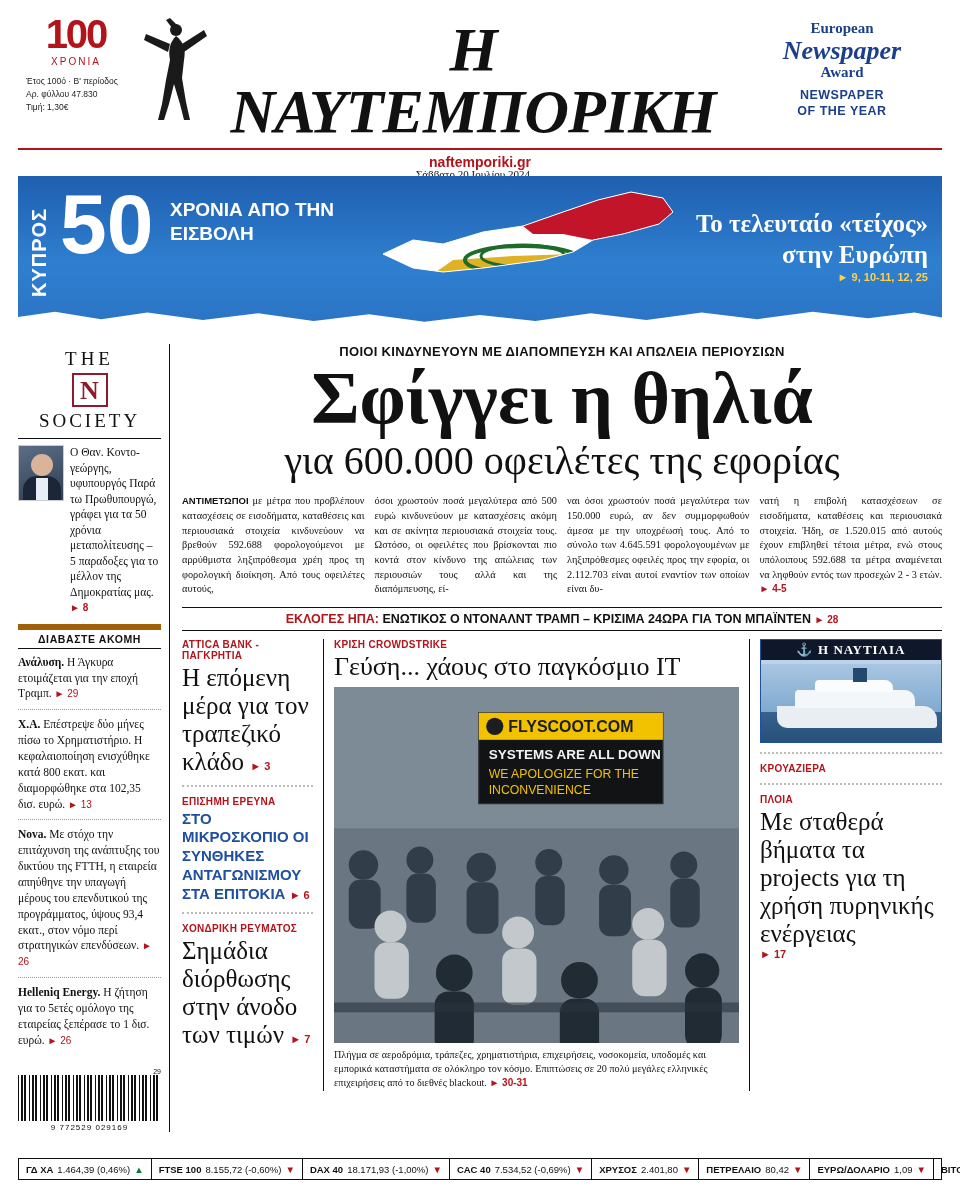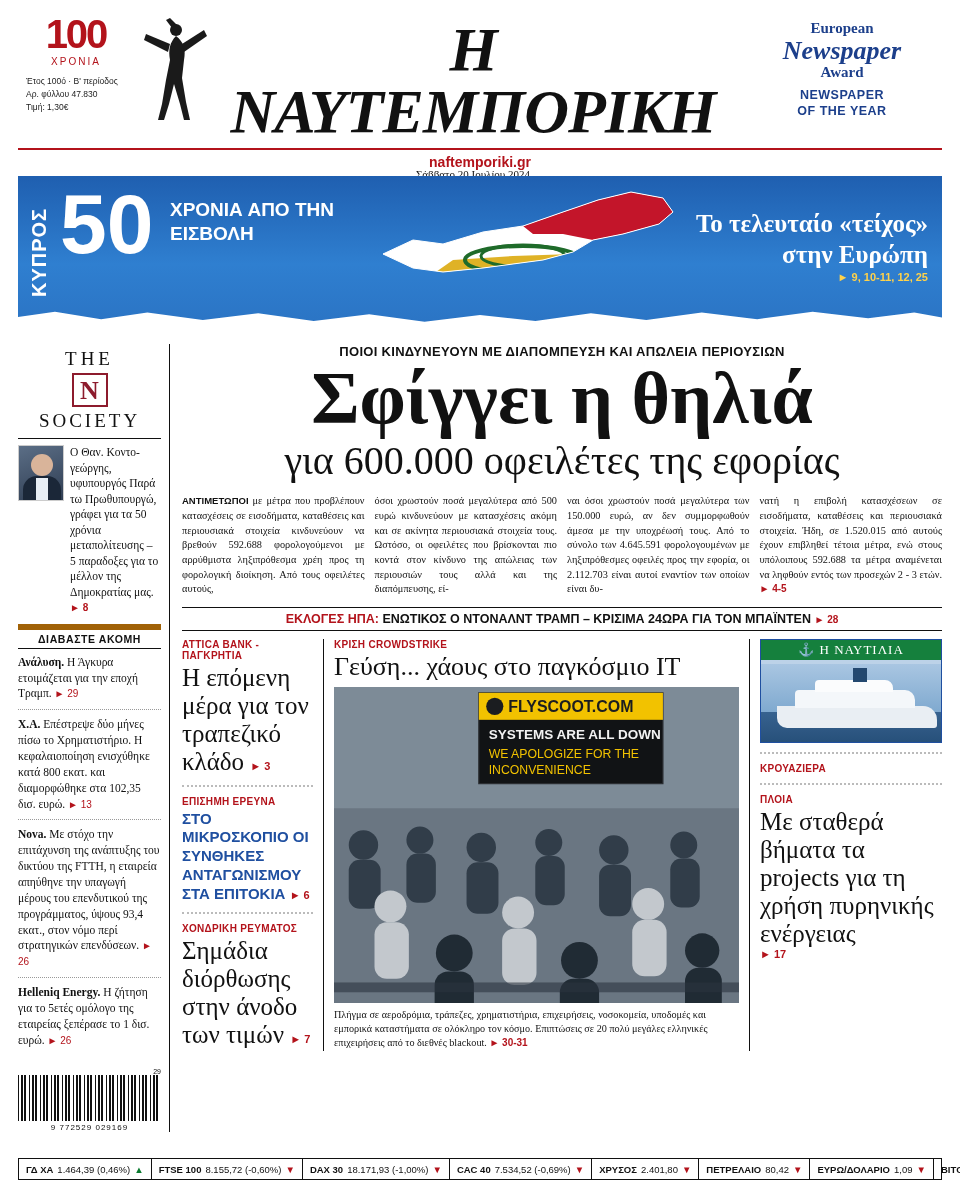--- a/index.html
+++ b/index.html
@@ -106,26 +106,26 @@
   .b3 { width:192px; flex:none; padding-left:10px; }
 
   .sect-red { font-family:"Liberation Sans", sans-serif; font-weight:bold; font-size:10px; color:#b3131b; letter-spacing:.3px; margin-bottom:3px; }
   .story-h { font-family:"Liberation Serif", serif; font-size:25px; line-height:1.12; }
   .story-h .pg { color:#b3131b; font-weight:bold; font-family:"Liberation Sans", sans-serif; font-size:11px; }
   .dots { border-top:2px dotted #bbb; margin:9px 0; }
   .blue-h { font-family:"Liberation Sans", sans-serif; font-weight:bold; font-size:15px; color:#1f4fa0; line-height:1.25; }
   .blue-h .pg { color:#b3131b; font-size:11px; }
 
   .b2 .story-h2 { font-family:"Liberation Serif", serif; font-size:26px; line-height:1.1; margin-bottom:6px; }
-  .photo { width:100%; height:316px; position:relative; overflow:hidden; background:#a3a3a3; }
+  .photo { width:100%; height:356px; position:relative; overflow:hidden; background:#a3a3a3; }
   .cap { font-family:"Liberation Serif", serif; font-size:10.2px; line-height:1.38; margin-top:5px; }
   .cap .pg { color:#b3131b; font-weight:bold; font-family:"Liberation Sans", sans-serif; font-size:10px; }
 
   .naut-box { border:1px solid #1f4fa0; height:104px; position:relative; overflow:hidden; background:#bcd2e8; }
-  .naut-head { background:#15803d; color:#fff; font-family:"Liberation Serif", serif; font-weight:normal; font-size:13px; text-align:center; padding:2px 0; letter-spacing:1px; }
+  .naut-head { background:#0f172a; color:#fff; font-family:"Liberation Serif", serif; font-weight:bold; font-size:13px; text-align:center; padding:2px 0; letter-spacing:1px; }
   .ship { position:absolute; left:0; right:0; bottom:0; height:78px; background:linear-gradient(180deg,#a9c6e2 0%, #7fa9cf 62%, #37628f 62%, #27507a 100%); }
   .hull { position:absolute; left:16px; bottom:14px; width:160px; height:22px; background:#e9eef3; border-radius:0 14px 3px 10px; }
   .deck { position:absolute; left:34px; bottom:34px; width:120px; height:18px; background:#f4f7fa; border-radius:4px 10px 0 0; }
   .deck2 { position:absolute; left:54px; bottom:50px; width:78px; height:12px; background:#fbfcfd; border-radius:4px 8px 0 0; }
   .funnel { position:absolute; left:92px; bottom:60px; width:14px; height:14px; background:#23486f; }
 
   
   .ticker { position:absolute; left:18px; right:18px; bottom:8px; height:22px; border:1px solid #111;
             display:flex; align-items:center; font-family:"Liberation Sans", sans-serif; font-size:9.5px; }
   .ticker .cell { padding:0 7px; white-space:nowrap; border-right:1px solid #111; height:100%; display:flex; align-items:center; gap:4px; }
@@ -400,21 +400,21 @@
         <b>ΓΔ ΧΑ</b>
         <span>1.464,39 (0,46%)</span>
         <span class="up">▲</span>
       </div>
     <div class="cell">
         <b>FTSE 100</b>
         <span>8.155,72 (-0,60%)</span>
         <span class="down">▼</span>
       </div>
     <div class="cell">
-        <b>DAX 30</b>
+        <b>DAX 40</b>
         <span>18.171,93 (-1,00%)</span>
         <span class="down">▼</span>
       </div>
     <div class="cell">
         <b>CAC 40</b>
         <span>7.534,52 (-0,69%)</span>
         <span class="down">▼</span>
       </div>
     <div class="cell">
         <b>ΧΡΥΣΟΣ</b>

